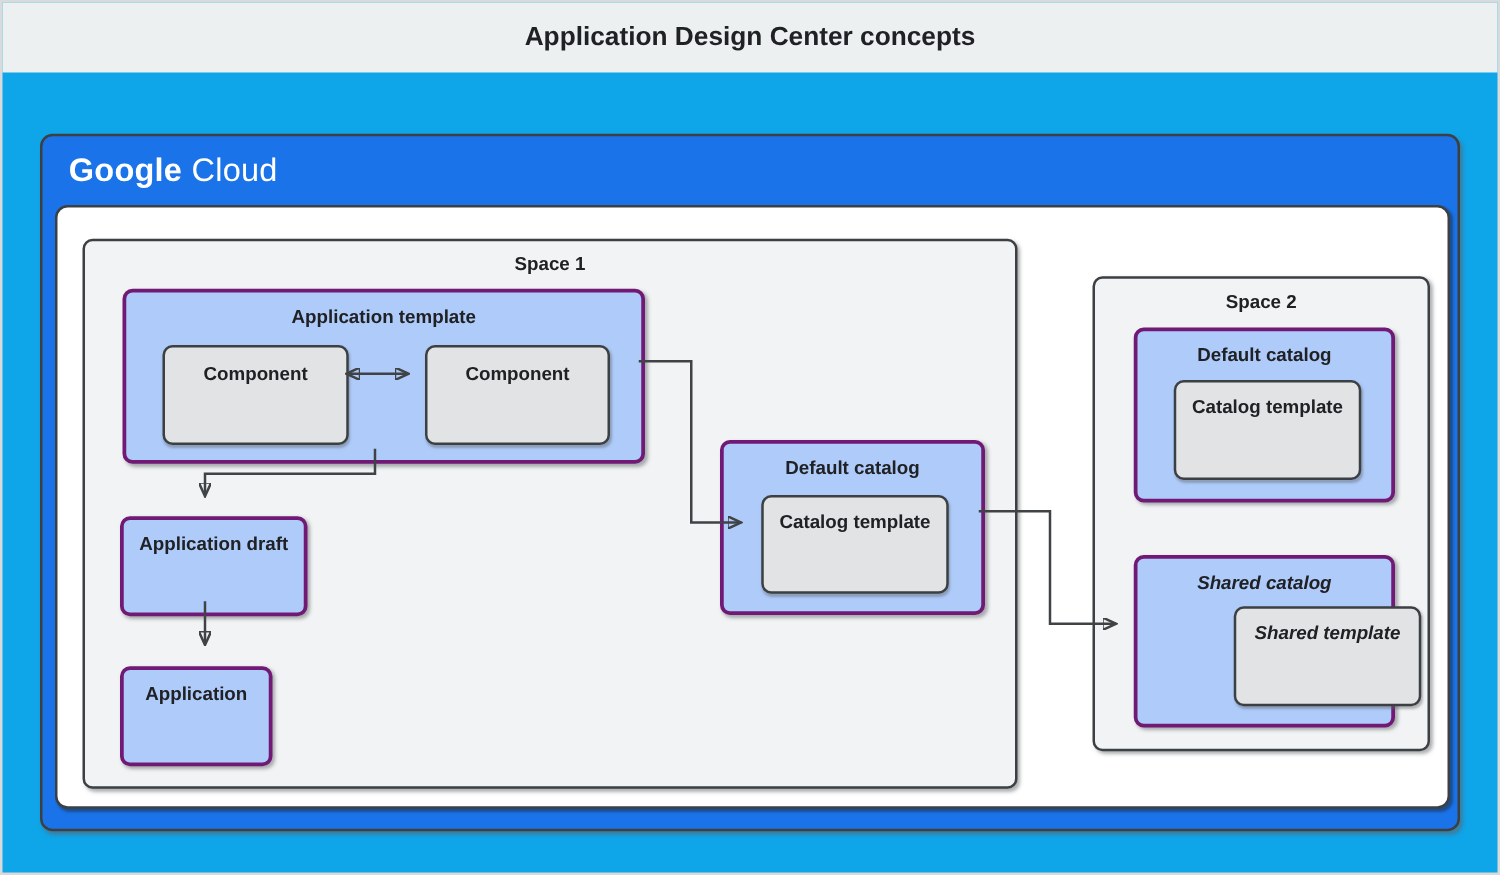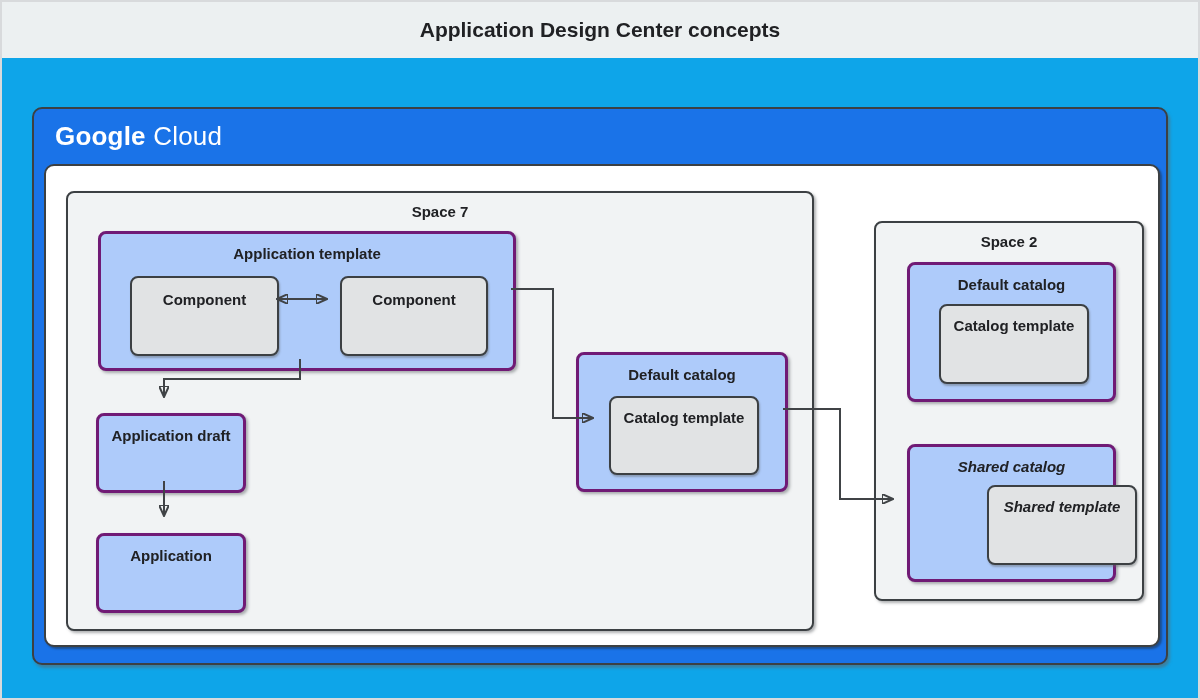--- a/index.html
+++ b/index.html
@@ -62,21 +62,21 @@
   .box-label {
     position:absolute; left:0; top:11px; width:100%; text-align:center;
     font-size:15px; font-weight:700; color:#202124; white-space:nowrap;
   }
 
   
   .app-template   { left:30px;  top:38px;  width:418px; height:140px; }
   .component-1    { left:29px;  top:42px;  width:149px; height:80px; }
   .component-2    { left:239px; top:42px;  width:148px; height:80px; }
   .app-draft      { left:28px;  top:220px; width:150px; height:80px; }
-  .application    { left:28px;  top:340px; width:150px; height:80px; }
+  .application    { left:28px;  top:340px; width:122px; height:80px; }
   .def-catalog-1  { left:508px; top:159px; width:212px; height:140px; }
   .cat-template-1 { left:30px;  top:41px;  width:150px; height:79px; }
 
   
   .def-catalog-2  { left:31px;  top:39px;  width:209px; height:140px; }
   .cat-template-2 { left:29px;  top:39px;  width:150px; height:80px; }
   .shared-catalog { left:31px;  top:221px; width:209px; height:138px;font-style:italic; }
   .shared-template{ left:29px;  top:38px;  width:150px; height:80px;margin-left:48px; }
 
   
@@ -99,21 +99,21 @@
 
   <div class="gcp">
     <div class="gcp-logo">
       <span class="w1">Google</span>
       <span class="w2">Cloud</span>
     </div>
 
     <div class="white-area">
 
       <div class="space space-1">
-        <div class="space-label">Space 7</div>
+        <div class="space-label">Space 1</div>
 
         <div class="bluebox app-template">
           <div class="box-label">Application template</div>
           <div class="graybox component-1">
             <div class="box-label" style="top:13px;">Component</div>
           </div>
           <div class="graybox component-2">
             <div class="box-label" style="top:13px;">Component</div>
           </div>
         </div>

